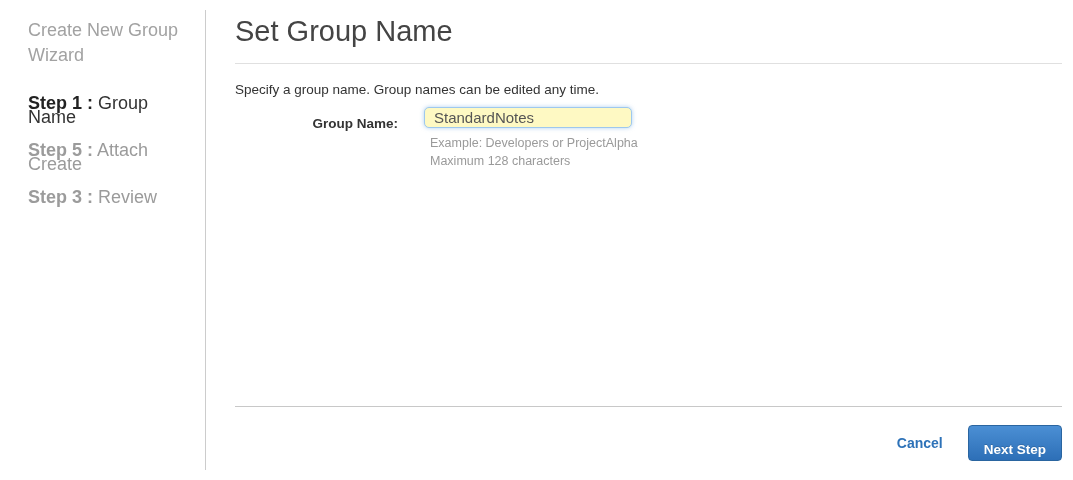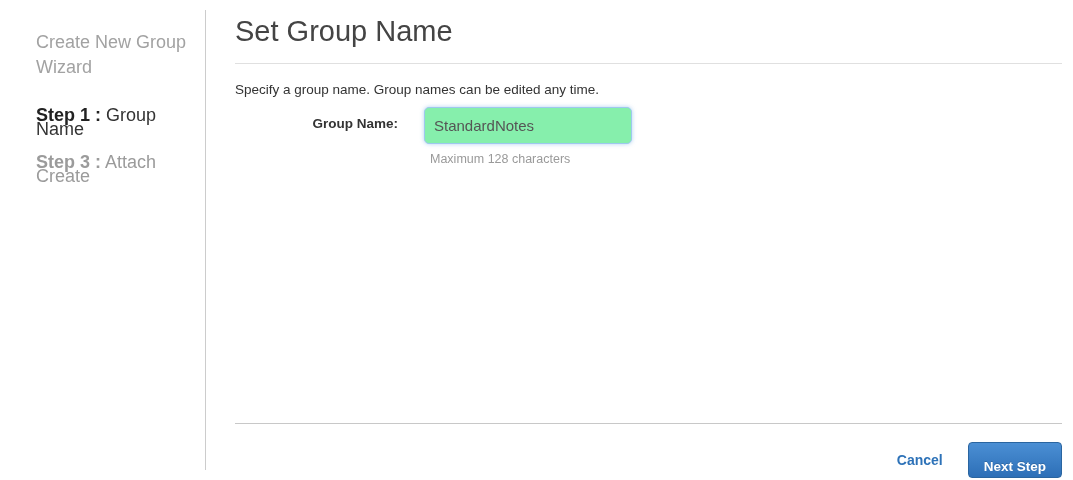--- a/index.html
+++ b/index.html
@@ -12,23 +12,23 @@
     position: relative;
     width: 1073px;
     height: 480px;
     background: #ffffff;
     overflow: hidden;
   }
 
   
   .sidebar {
     position: absolute;
-    left: 12px; top: 0; bottom: 0;
+    left: 4px; top: 0; bottom: 0;
     width: 205px;
-    padding: 30px 20px 0 24px;
+    padding: 18px 20px 0 24px;
   }
   .sidebar-divider {
     position: absolute;
     left: 205px;
     top: 10px;
     bottom: 10px;
     width: 1px;
     background: #cccccc;
   }
   .wizard-title {
@@ -79,43 +79,43 @@
     width: 163px;
     text-align: right;
     font-size: 13.5px;
     font-weight: 700;
     color: #333;
     padding-top: 9px;
   }
   .field-col { margin-left: 26px; }
   .group-name-input {
     width: 208px;
-    height: 37px;
+    height: 21px;
     padding: 4px 9px;
     font-family: "Liberation Sans", "DejaVu Sans", sans-serif;
     font-size: 15px;
     color: #555;
-    background: #86efac;
+    background: #fef9c3;
     border: 1px solid #9ec8ee;
     border-radius: 5px;
     box-shadow: 0 0 4px rgba(110, 170, 228, 0.55);
     outline: none;
   }
   .field-hints {
     margin-top: 6px;
     padding-left: 6px;
     font-size: 12.5px;
     line-height: 18px;
     color: #9a9a9a;
   }
 
   
   .footer {
     position: absolute;
-    left: 30px; right: 11px; bottom: 0;
+    left: 30px; right: 11px; bottom: 17px;
     height: 57px;
     border-top: 1px solid #c8c8c8;
     display: flex;
     align-items: center;
     justify-content: flex-end;
     padding-top: 16px;
   }
   .cancel-link {
     font-size: 14px;
     font-weight: 700;
@@ -145,37 +145,42 @@
 <div class="app">
 
   <aside class="sidebar">
     <div class="wizard-title">Create New Group Wizard</div>
     <ul class="steps">
       <li class="step active">
         <span class="step-prefix">Step 1 :</span>
         <span class="step-label">Group Name</span>
       </li>
       <li class="step">
+        <span class="step-prefix">Step 5 :</span>
+        <span class="step-label">Attach Create</span>
+      </li>
+      <li class="step">
         <span class="step-prefix">Step 3 :</span>
-        <span class="step-label">Attach Create</span>
+        <span class="step-label">Review</span>
       </li>
     </ul>
   </aside>
 
   <div class="sidebar-divider"></div>
 
   <main class="main">
     <h1 class="page-title">Set Group Name</h1>
     <p class="page-desc">Specify a group name. Group names can be edited any time.</p>
 
     <div class="form-row">
       <div class="form-label">Group Name:</div>
       <div class="field-col">
         <input type="text" class="group-name-input" value="StandardNotes" style="">
         <div class="field-hints">
+          <div>Example: Developers or ProjectAlpha</div>
           <div>Maximum 128 characters</div>
         </div>
       </div>
     </div>
 
     <div class="footer">
       <a class="cancel-link">Cancel</a>
       <button class="next-step-button">Next Step</button>
     </div>
   </main>

